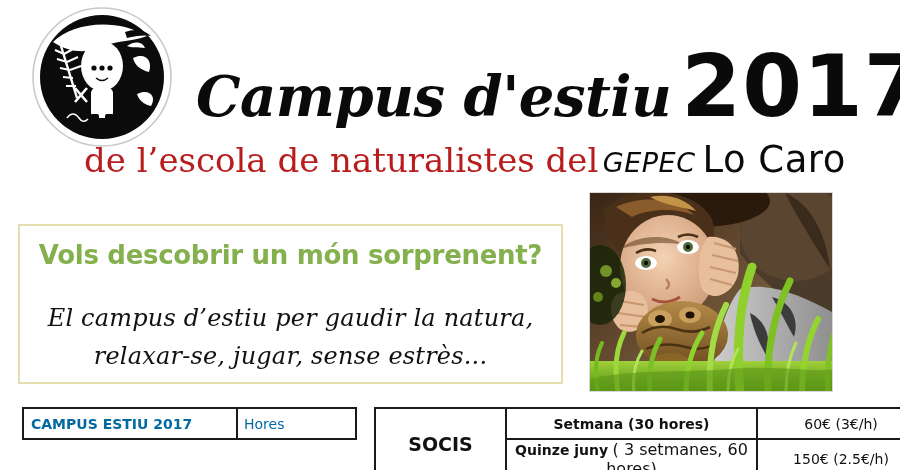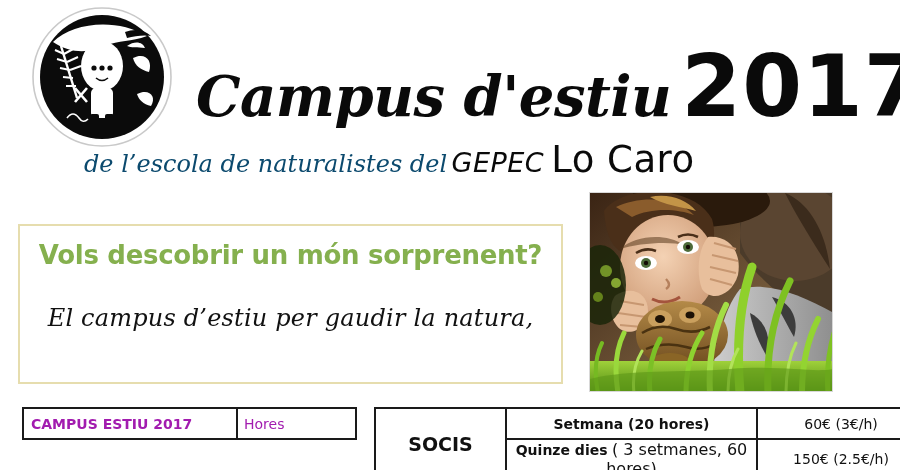--- a/index.html
+++ b/index.html
@@ -62,23 +62,22 @@
 
   #title-sub {
     position: absolute;
     left: 84px; top: 138px;
     width: 816px;
     height: 44px;
     white-space: nowrap;
   }
   .sub-script {
     font-family: "DejaVu Serif", serif;
-    font-style: italic;
-    font-size: 24px;
-    color: #0c4a6e;
+    font-size: 34px;
+    color: #b91c1c;
   }
   .sub-gepec {
     font-family: "DejaVu Sans", sans-serif;
     font-style: italic;
     font-size: 27px;
     letter-spacing: 0.5px;
     color: #0a0a0a;
     margin-top: 20px;
   }
   .sub-locaro {
@@ -138,21 +137,21 @@
     width: 302px;
     border-collapse: collapse;
     table-layout: fixed;
   }
   #table-left td {
     border: 2px solid #1a1a1a;
     height: 29px;
     padding: 0 7px;
     font-family: "DejaVu Sans", sans-serif;
     font-size: 14px;
-    color: #a21caf;
+    color: #0369a1;
     vertical-align: middle;
   }
   #table-left .col-a { width: 198px; }
   #table-left .col-b { width: 104px; padding-left: 6px; }
   .cell-strong { font-weight: bold; }
 
   #table-right {
     position: absolute;
     left: 374px; top: 407px;
     width: 508px;
@@ -220,20 +219,21 @@
   <div id="title-sub">
     <span class="sub-script">de l’escola de naturalistes del</span>
     <span class="sub-gepec">GEPEC</span><span class="sub-locaro">Lo Caro</span>
   </div>
 
 </div>
 
 <div id="callout-box">
   <div id="callout-headline">Vols descobrir un món sorprenent?</div>
   <div class="callout-line" id="callout-line-1">El campus d’estiu per gaudir la natura,</div>
+  <div class="callout-line" id="callout-line-2">relaxar-se, jugar, sense estrès...</div>
 </div>
 
 <div id="photo-frame">
   <svg width="244" height="200" viewBox="0 0 244 200" preserveAspectRatio="none">
     <defs>
       <linearGradient id="bgSky" x1="0" y1="0" x2="1" y2="1">
         <stop offset="0%" stop-color="#3a2414"></stop>
         <stop offset="55%" stop-color="#6d5336"></stop>
         <stop offset="100%" stop-color="#8e7a4b"></stop>
       </linearGradient>
@@ -330,25 +330,25 @@
       <td class="col-b">Hores</td>
     </tr>
   </tbody>
 </table>
 
 <table id="table-right">
   <tbody>
     <tr>
       <td class="col-cat" rowspan="2">SOCIS</td>
       <td class="col-desc">
-        <span class="desc-main">Setmana (20 hores)</span>
+        <span class="desc-main">Setmana (30 hores)</span>
       </td>
       <td class="col-price">60€ (3€/h)</td>
     </tr>
     <tr>
       <td class="col-desc">
-        <span class="desc-main">Quinze dies</span>
+        <span class="desc-main">Quinze juny</span>
         <span class="desc-note">( 3 setmanes, 60 hores)</span>
       </td>
       <td class="col-price">150€ (2.5€/h)</td>
     </tr>
   </tbody>
 </table>
 
 </body></html>

